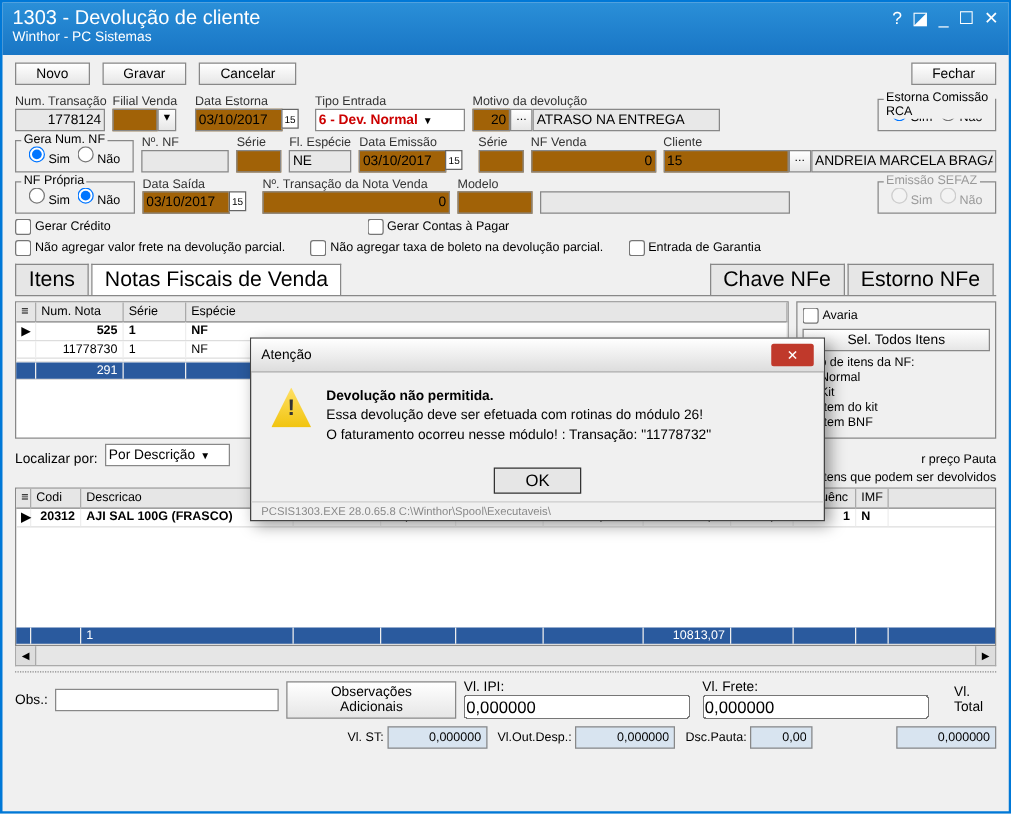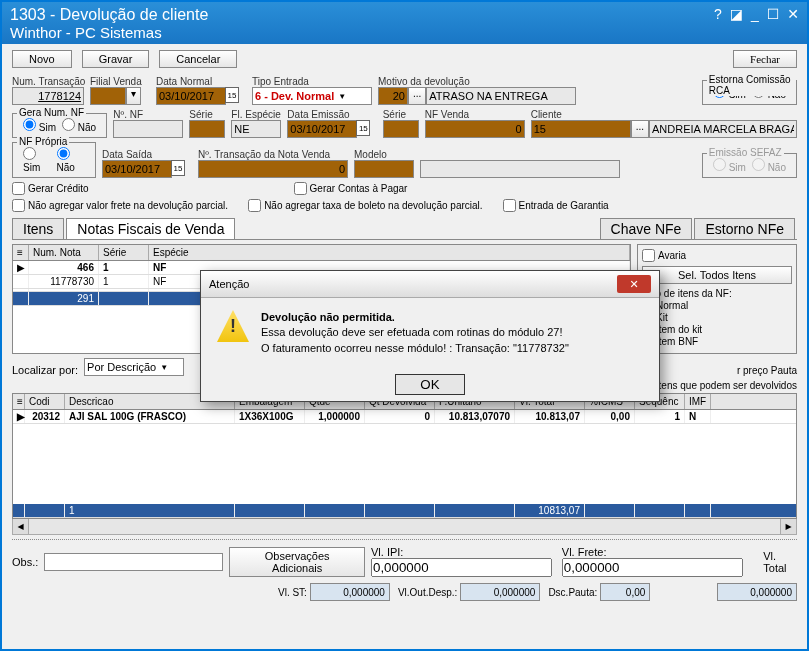--- a/index.html
+++ b/index.html
@@ -1,40 +1,40 @@
 <!DOCTYPE html>
 <html><head>
 <meta charset="utf-8">
 <style>
 * { box-sizing: border-box; margin: 0; padding: 0; }
 body { font-family: Tahoma, Arial, sans-serif; font-size: 11px; background: #fff; width: 809px; height: 651px; overflow: hidden; position: relative; }
 .window { width: 809px; height: 651px; border: 2px solid #0078d7; background: #f0f0f0; }
 .titlebar { background: linear-gradient(to bottom, #2a8fd8, #1976c5); color: #fff; padding: 4px 8px; height: 42px; display: flex; justify-content: space-between; }
 .titlebar .left { }
 .titlebar .title { font-size: 16px; }
-.titlebar .subtitle { font-size: 15px; }
+.titlebar .subtitle { font-size: 11px; }
 .titlebar .controls { display: flex; gap: 8px; font-size: 14px; align-items: flex-start; }
 .titlebar .controls span { cursor: pointer; }
 .content { padding: 6px 10px; }
 .toolbar { display: flex; gap: 10px; margin-bottom: 8px; }
 .btn { background: linear-gradient(#fff,#e6e6e6); border: 1px solid #888; padding: 2px 16px; font-size: 11px; cursor: pointer; }
-.btn.right { margin-left: auto; font-family: Liberation Serif, serif; }
+.btn.right { margin-left: auto; }
 .row { display: flex; gap: 6px; align-items: flex-end; margin-bottom: 4px; flex-wrap: nowrap; }
 .field { display: flex; flex-direction: column; }
 .field label { font-size: 10px; color: #333; white-space: nowrap; }
 .field input, .field .inputlike { border: 1px solid #888; background: #a16207; padding: 1px 2px; font-size: 11px; height: 18px; }
 .field .ro { background: #e8e8e8; }
 .radiogroup { border: 1px solid #888; padding: 2px 6px; display: flex; gap: 6px; align-items: center; font-size: 10px; }
 .groupbox { border: 1px solid #888; padding: 2px 4px 2px 4px; position: relative; }
 .groupbox .legend { position: absolute; top: -7px; left: 4px; background: #f0f0f0; font-size: 10px; padding: 0 2px; }
 .chk { display: flex; align-items: center; gap: 3px; font-size: 10px; }
 .date-icon { width:14px; height:16px; background:#fff; border:1px solid #666; display:inline-flex; align-items:center; justify-content:center; font-size:8px; margin-left:-1px;}
 .btn-small { border:1px solid #888; background:linear-gradient(#fff,#e6e6e6); font-size:10px; padding:0 4px; height:18px; cursor:pointer;}
 .tabs { display: flex; margin-top: 6px; border-bottom:1px solid #888;}
-.tab { border:1px solid #888; border-bottom:none; padding:2px 10px; font-size:14px; background:#e6e6e6; margin-right:2px; cursor:pointer;}
+.tab { border:1px solid #888; border-bottom:none; padding:2px 10px; font-size:17px; background:#e6e6e6; margin-right:2px; cursor:pointer;}
 .tab.active { background:#fff; }
 .grid { border:1px solid #888; background:#fff; font-size:11px; }
 .grid-header { display:flex; background:#e6e6e6; border-bottom:1px solid #888;}
 .grid-header .cell { border-right:1px solid #aaa; padding:2px 4px; font-size:10px;}
 .grid-row { display:flex; border-bottom:1px solid #ddd;}
 .grid-row .cell { border-right:1px solid #eee; padding:1px 4px; font-size:10px;}
 .grid-row.selected { background:#2a5a9e; color:#fff;}
 .sidebar { border:1px solid #888; padding:4px; font-size:10px; width:160px;}
 .legend-item { display:flex; align-items:center; gap:4px; margin:1px 0;}
 .legend-sq { width:10px; height:10px; border:1px solid #333;}
@@ -86,31 +86,31 @@
     <div class="toolbar">
       <button class="btn">Novo</button>
       <button class="btn">Gravar</button>
       <button class="btn">Cancelar</button>
       <button class="btn right">Fechar</button>
     </div>
 
     <div class="row">
       <div class="field" style="width:72px">
         <label>Num. Transação</label>
-        <input class="ro" style="text-align: right; text-decoration: underline;" readonly="" value="1778124">
+        <input class="ro" style="text-align: right;" readonly="" value="1778124">
       </div>
       <div class="field" style="width:60px">
         <label>Filial Venda</label>
         <div style="display:flex">
             <input style="width: 36px;">
             <span class="btn-small">▾</span>
           </div>
       </div>
       <div class="field" style="width:90px">
-        <label>Data Normal</label>
+        <label>Data Estorna</label>
         <div style="display:flex">
             <input style="width: 70px;" value="03/10/2017">
             <span class="date-icon">15</span>
           </div>
       </div>
       <div class="field" style="width:120px">
         <label>Tipo Entrada</label>
         <div class="combo">
             <span style="color:#c00;font-weight:bold">6 - Dev. Normal</span>
             <span class="arrow">▼</span>
@@ -172,21 +172,21 @@
           <label>Cliente</label>
           <div style="display:flex">
             <input style="width: 100px;" value="15">
             <span class="btn-small">...</span>
             <input class="ro" style="flex: 1 1 0%;" readonly="" value="ANDREIA MARCELA BRAGA">
           </div>
         </div>
     </div>
 
     <div class="row">
-      <div class="groupbox" style="width:84px">
+      <div class="groupbox" style="width:96px">
         <span class="legend">NF Própria</span>
         <div class="radiogroup" style="border:none">
           <label><input type="radio" style=""> <span>Sim</span></label>
           <label><input type="radio" checked="" style=""> <span>Não</span></label>
         </div>
       </div>
       <div class="field" style="width:90px">
           <label>Data Saída</label>
           <div style="display:flex">
             <input style="width: 70px;" value="03/10/2017">
@@ -249,21 +249,21 @@
     <div class="grid2-wrap" style="margin-top:4px;height:110px">
       <div class="grid grid2" style="flex:1">
         <div class="grid-header">
           <div class="cell" style="width:16px">≡</div>
           <div class="cell" style="width:70px">Num. Nota</div>
           <div class="cell" style="width:50px">Série</div>
           <div class="cell" style="flex:1">Espécie</div>
         </div>
         <div class="grid-row">
             <div class="cell" style="width:16px">▶</div>
-            <div class="cell" style="width:70px;text-align:right;font-weight:bold">466</div>
+            <div class="cell" style="width:70px;text-align:right;font-weight:bold">525</div>
             <div class="cell" style="width:50px;font-weight:bold">1</div>
             <div class="cell" style="flex:1;font-weight:bold">NF</div>
           </div>
         <div class="grid-row">
             <div class="cell" style="width:16px"></div>
             <div class="cell" style="width:70px;text-align:right">11778730</div>
             <div class="cell" style="width:50px">1</div>
             <div class="cell" style="flex:1">NF</div>
           </div>
         <div class="grid-row">
@@ -396,20 +396,21 @@
 
 <div class="modal">
   <div class="mtitle">
     <span>Atenção</span>
     <span class="mclose">✕</span>
   </div>
   <div class="mbody">
     <div class="micon">!</div>
     <div class="mtext">
       <div class="bold">Devolução não permitida.</div>
-      <div>Essa devolução deve ser efetuada com rotinas do módulo 27!</div>
+      <div>Essa devolução deve ser efetuada com rotinas do módulo 26!</div>
       <div>O faturamento ocorreu nesse módulo! : Transação:  "11778732"</div>
     </div>
   </div>
   <div class="mfoot">
     <button>OK</button>
   </div>
+  <div class="mstatus">PCSIS1303.EXE 28.0.65.8 C:\Winthor\Spool\Executaveis\</div>
 </div>
 
 </body></html>

